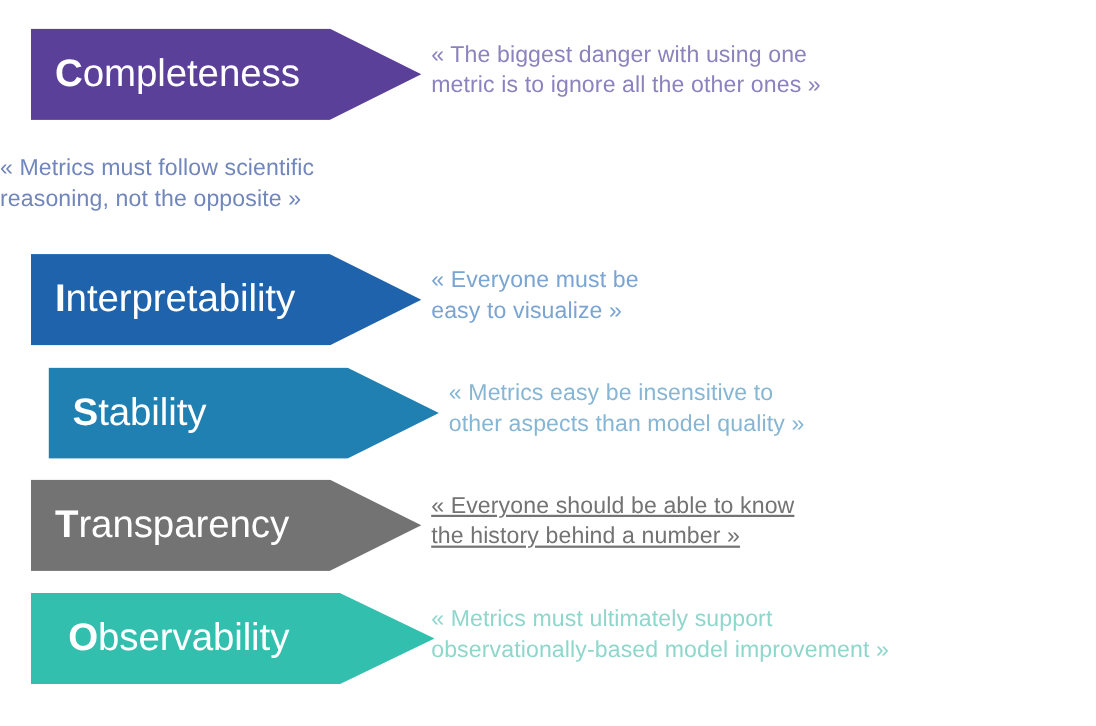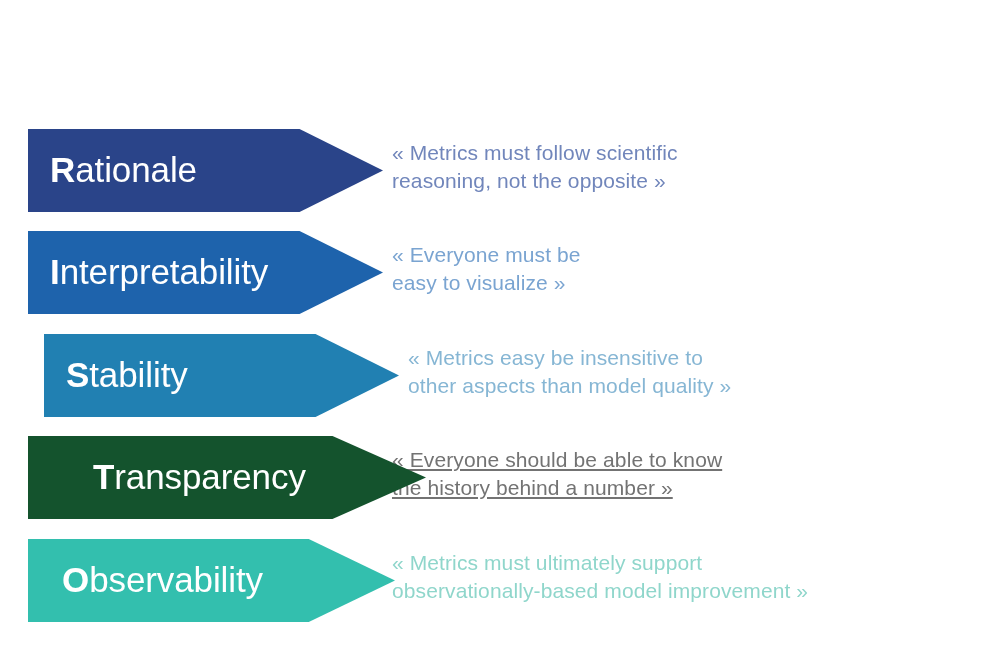--- a/index.html
+++ b/index.html
@@ -75,27 +75,31 @@
     line-height: 1.33;
     letter-spacing: 0.1px;
     white-space: pre-line;
   }
 </style>
 </head>
 <body>
 
 <div id="board">
 
+  <div class="row" style="top:20px;">
+    <div class="chevron-wrap">
+      <div class="chevron" style="background:#5B4099;">
+        <span class="chevron-label"><span class="initial">C</span><span>ompleteness</span></span>
+      </div>
+    </div>
+    <div class="quote" style="color:#8C82BE;">« The biggest danger with using one
+metric is to ignore all the other ones »</div>
+  </div>
 
   <div class="row" style="top:123px;">
-    <div class="chevron-wrap">
-      <div class="chevron" style="background:#2A4489;">
-        <span class="chevron-label"><span class="initial">R</span><span>ationale</span></span>
-      </div>
-    </div>
     <div class="quote" style="color:#7186BB;">« Metrics must follow scientific
 reasoning, not the opposite »</div>
   </div>
 
   <div class="row" style="top:225px;">
     <div class="chevron-wrap">
       <div class="chevron" style="background:#1E63AC;">
         <span class="chevron-label"><span class="initial">I</span><span>nterpretability</span></span>
       </div>
     </div>
@@ -108,21 +112,21 @@
       <div class="chevron" style="background:#2180B2;">
         <span class="chevron-label"><span class="initial">S</span><span>tability</span></span>
       </div>
     </div>
     <div class="quote" style="color:#86B6D4;">« Metrics easy be insensitive to
 other aspects than model quality »</div>
   </div>
 
   <div class="row" style="top:430px;">
     <div class="chevron-wrap">
-      <div class="chevron" style="background:#14532d;padding-left:43px;">
+      <div class="chevron" style="background:#737373;">
         <span class="chevron-label"><span class="initial">T</span><span>ransparency</span></span>
       </div>
     </div>
     <div class="quote" style="color:#737373;text-decoration:underline;">« Everyone should be able to know
 the history behind a number »</div>
   </div>
 
   <div class="row" style="top:533px;">
     <div class="chevron-wrap">
       <div class="chevron" style="background:#33BFAE;padding-left:12px;">

